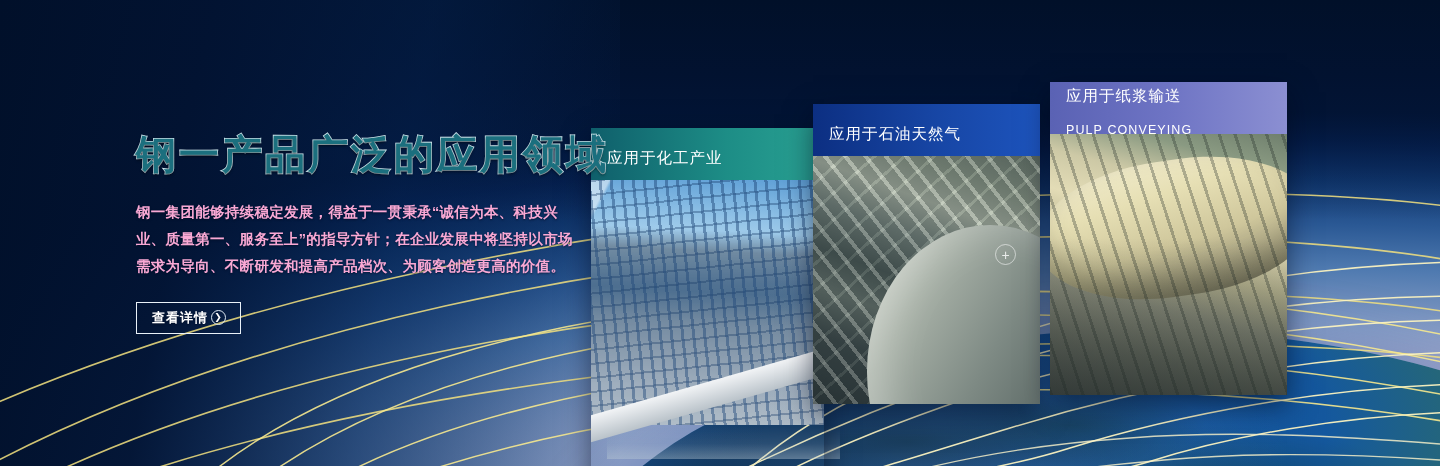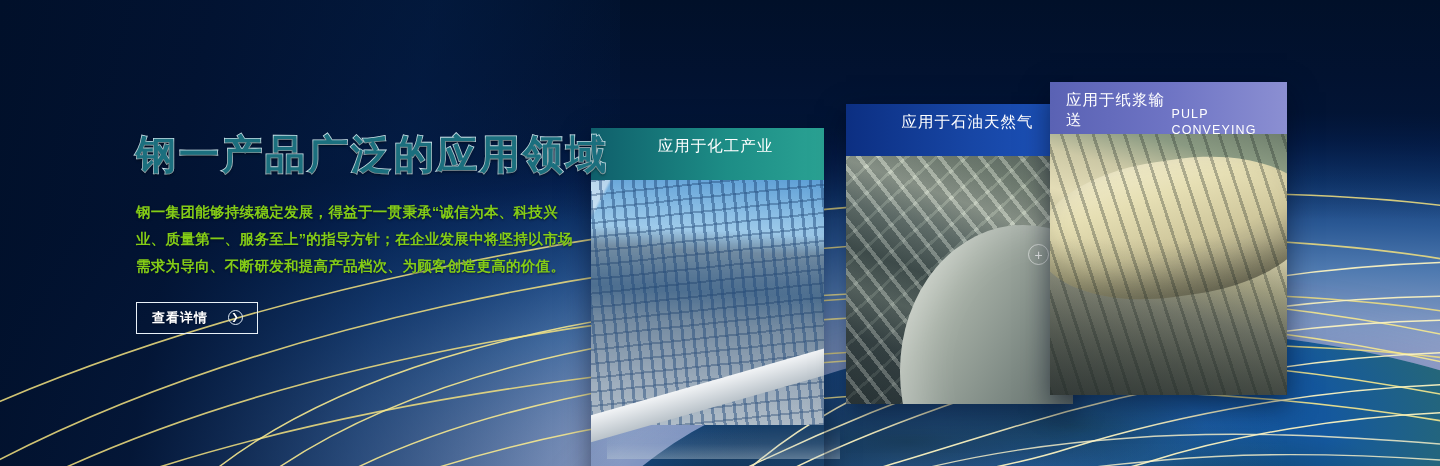--- a/index.html
+++ b/index.html
@@ -74,27 +74,27 @@
     line-height:1.12;
     color:#1b6f7e;
     -webkit-text-stroke:1.6px #cfe6ec;
     paint-order:stroke fill;
     text-shadow:0 2px 3px rgba(0,0,0,.45);
     white-space:nowrap;
   }
   .lede{
     margin-top:22px;
     font-size:14.5px; line-height:27px;
-    color:#84cc16; font-weight:bold;
+    color:#f9a8d4; font-weight:bold;
     letter-spacing:.3px;
     text-shadow:0 1px 2px rgba(0,10,30,.65);
     width:445px;
   }
   .cta{
-    display:inline-flex; align-items:center; gap:20px;
+    display:inline-flex; align-items:center; gap:3px;
     margin-top:22px;
     padding:6px 14px 6px 15px;
     border:1px solid #e9f1f8;
     background:transparent;
     color:#ffffff;
     font-size:13px; font-weight:bold; letter-spacing:1px;
     cursor:pointer;
     text-shadow:0 1px 2px rgba(0,10,30,.6);
   }
   .cta .arrow-circ{
@@ -106,21 +106,21 @@
 
   
   .card{
     position:absolute; z-index:5;
     overflow:hidden;
     box-shadow:0 10px 26px rgba(0,8,26,.55);
   }
   .card .cap{
     height:52px; padding:8px 0 0 16px;
     color:#fff;
-    display:flex; flex-direction:row; justify-content:center;
+    display:flex; flex-direction:column; justify-content:center;
   }
   .cap .cn{ font-size:15.5px; letter-spacing:1px; line-height:20px; font-weight:normal; }
   .cap .en{ font-size:12.5px; letter-spacing:1.1px; line-height:16px; margin-top:16px; }
 
   .card .shot{ position:relative; width:100%; }
   .card .shot .plus{
     position:absolute; width:21px; height:21px; border-radius:50%;
     border:1px solid rgba(255,255,255,.55);
     color:rgba(255,255,255,.8);
     display:flex;align-items:center;justify-content:center;
@@ -144,21 +144,21 @@
     opacity:.85;
   }
   #card1 .shot:after{
     content:""; position:absolute; left:-10%; bottom:8%; width:130%; height:26px;
     background:linear-gradient(180deg,#f2f4f6,#b9c2c9);
     transform:rotate(-16deg);
     box-shadow:0 -40px 0 -14px rgba(200,210,218,.8), 0 -78px 0 -16px rgba(186,198,208,.7);
   }
 
   
-  #card2{ left:846px; top:104px; width:227px; height:300px; }
+  #card2{ left:813px; top:104px; width:227px; height:300px; }
   #card2 .cap{ background:linear-gradient(90deg,#0c2f82 0%, #1746a5 55%, #1d54bd 100%); }
   #card2 .shot{ height:248px;
     background:
       linear-gradient(200deg,#6f7d72 0%, #93a08f 14%, #b9c2b2 26%, #7c8a84 38%, #4c5a58 52%, #6d7a74 64%, #3e4a4c 78%, #2b3538 100%);
   }
   #card2 .shot:before{
     content:""; position:absolute; inset:0;
     background:
       repeating-linear-gradient(52deg, rgba(235,240,230,.35) 0 4px, rgba(40,52,52,.28) 4px 16px),
       repeating-linear-gradient(138deg, rgba(200,210,195,.18) 0 3px, rgba(25,36,38,.25) 3px 20px);

